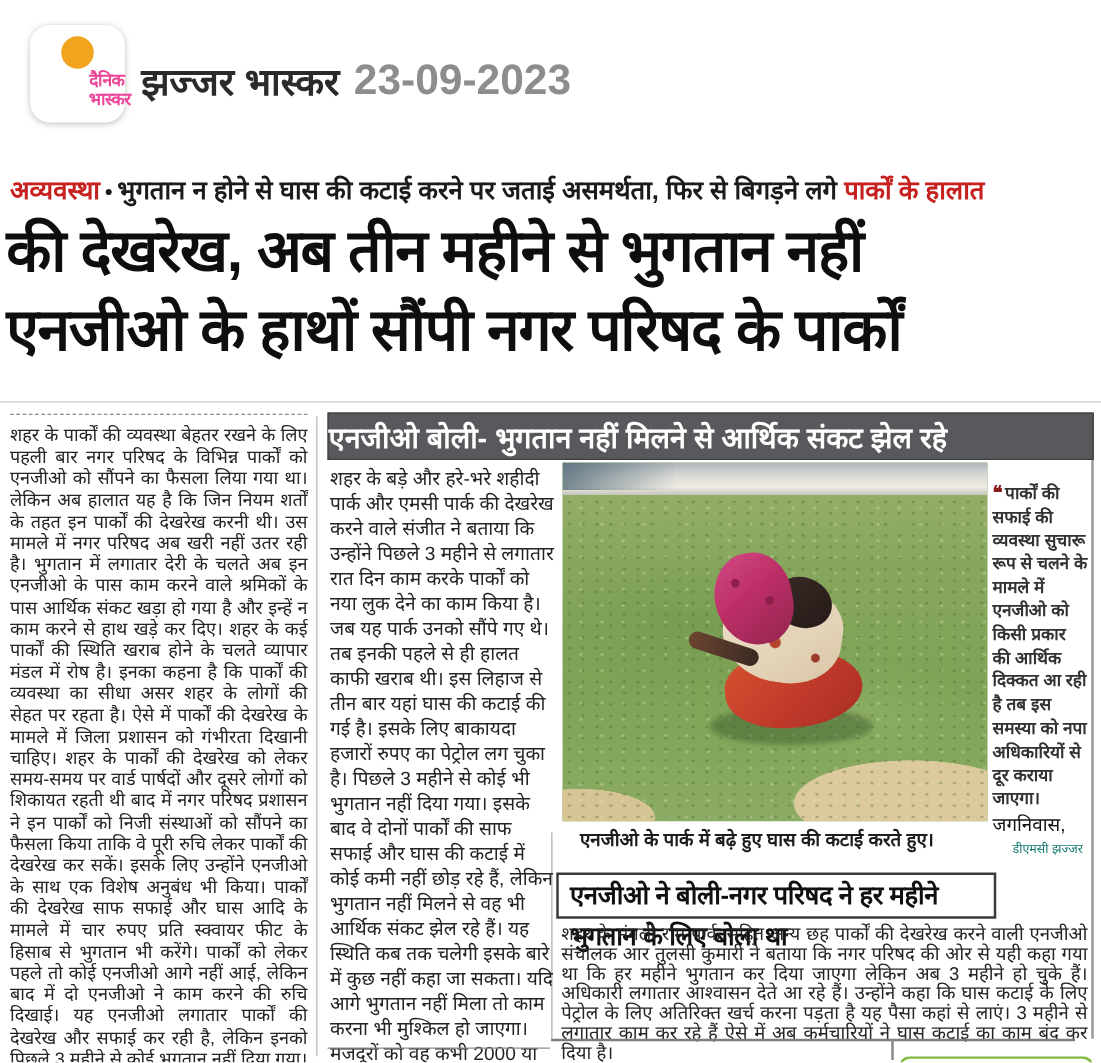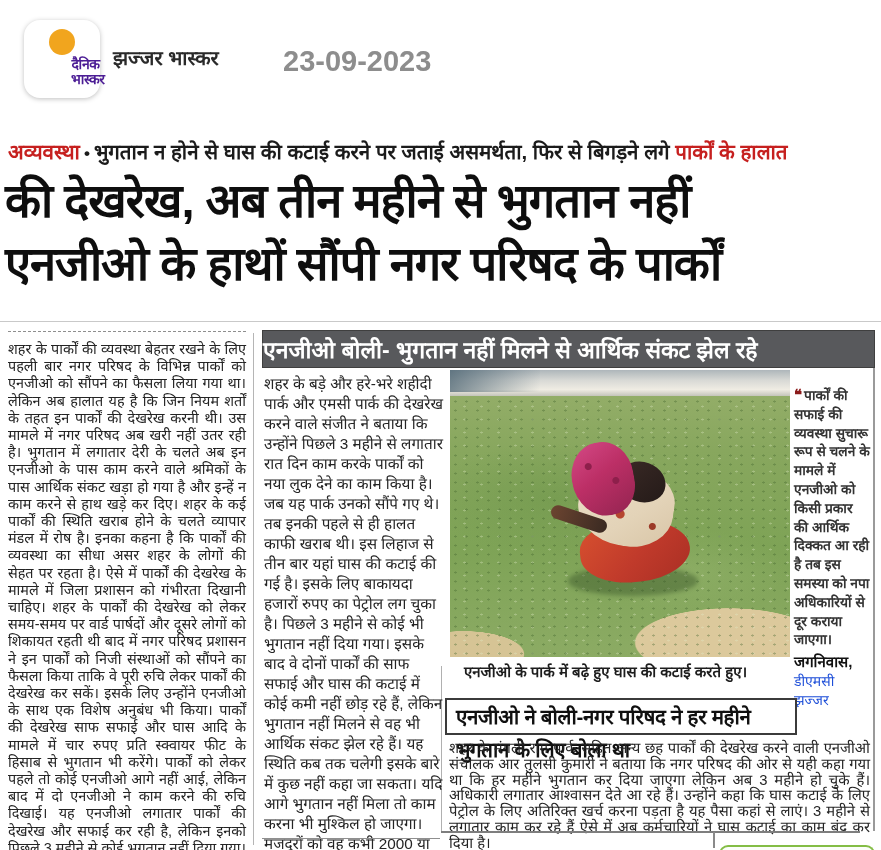--- a/index.html
+++ b/index.html
@@ -3,23 +3,23 @@
 <meta charset="utf-8">
 <style>
   * { margin:0; padding:0; box-sizing:border-box; }
   html,body { width:881px; height:850px; background:#ffffff; font-family:"Liberation Sans", sans-serif; }
   .page { position:relative; width:881px; height:850px; background:#fff; overflow:hidden; color:#1c1c1c; }
 
   
   .logo { position:absolute; left:24px; top:20px; width:76px; height:78px; background:#fff; border-radius:16px;
           box-shadow:0 1px 5px rgba(0,0,0,0.25); text-align:center; }
   .logo-dot { width:26px; height:26px; border-radius:50%; background:#f1a51e; margin:9px auto 2px auto; }
-  .logo-txt { font-weight:800; font-size:14px; line-height:1.08; color:#4c1d95; letter-spacing:-0.5px;padding-left:47px; }
-  .masthead-title { position:absolute; left:113px; top:44px; font-size:20px; font-weight:700; color:#2a2a2a; }
-  .masthead-date { position:absolute; left:283px; top:45px; font-size:29px; font-weight:700; color:#8d8d8d; }
+  .logo-txt { font-weight:800; font-size:14px; line-height:1.08; color:#ec4899; letter-spacing:-0.5px;padding-left:47px; }
+  .masthead-title { position:absolute; left:113px; top:44px; font-size:30px; font-weight:700; color:#2a2a2a; }
+  .masthead-date { position:absolute; left:283px; top:45px; font-size:34px; font-weight:700; color:#8d8d8d; }
 
   
   .kicker { position:absolute; left:8px; top:137px; width:870px; font-size:20.5px; font-weight:700; color:#1b1b1b; }
   .kicker .red { color:#c6201f;text-align:center; }
   .kicker .bullet { color:#1b1b1b; font-size:17px; padding:0 4px; }
 
   
   .headline { position:absolute; left:5px; top:170px; width:874px; font-size:47px; font-weight:800;
               color:#0e0e0e; line-height:1.33; letter-spacing:-1px; }
   .rule-under-headline { position:absolute; left:0; top:321px; width:881px; height:1px; background:#c9c9c9; }
@@ -79,22 +79,22 @@
            background:linear-gradient(120deg,#3a2a26, #241a18); transform:rotate(20deg); }
   .fig-arm { position:absolute; left:100px; top:142px; width:58px; height:14px; border-radius:8px;
            background:linear-gradient(90deg,#6b4430, #3a2a22); transform:rotate(18deg); }
 
   .photo-caption { position:absolute; left:464px; top:661px; width:335px; font-size:15px; font-weight:700; color:#1d1d1d; }
 
   
   .quote-col { position:absolute; left:794px; top:386px; width:76px; font-size:13.8px; font-weight:700;
                line-height:18.8px; color:#333; }
   .quote-mark { color:#8b1a1a; font-size:15px; font-weight:900; padding-right:2px; }
-  .quote-author { margin-top:3px; font-size:15px; font-weight:700; color:#111; }
-  .quote-designation { font-size:14px; font-weight:400; color:#1d4ed8; }
+  .quote-author { margin-top:3px; font-size:15px; font-weight:400; color:#111; }
+  .quote-designation { font-size:10px; font-weight:400; color:#0f766e;margin-left:16px; }
 
   
   .boxed-headline { position:absolute; left:445px; top:698px; width:352px; height:37px; border:2px solid #3b3b3b;
                     font-size:20.5px; font-weight:800; color:#101010; line-height:33px; padding-left:9px;
                     background:#fff; letter-spacing:-0.3px; }
   .bottom-para { position:absolute; left:449px; top:741px; width:421px; font-size:14.8px; line-height:15.8px;
                  text-align:justify; color:#242424; }
   .bottom-rule { position:absolute; left:441px; top:831px; width:419px; height:1.5px; background:#7e7e7e; }
   .bottom-tick { position:absolute; left:713px; top:832px; width:1.5px; height:16px; background:#8a8a8a; }
   .green-banner { position:absolute; left:719px; top:845px; width:156px; height:12px; background:#fbfef9;

